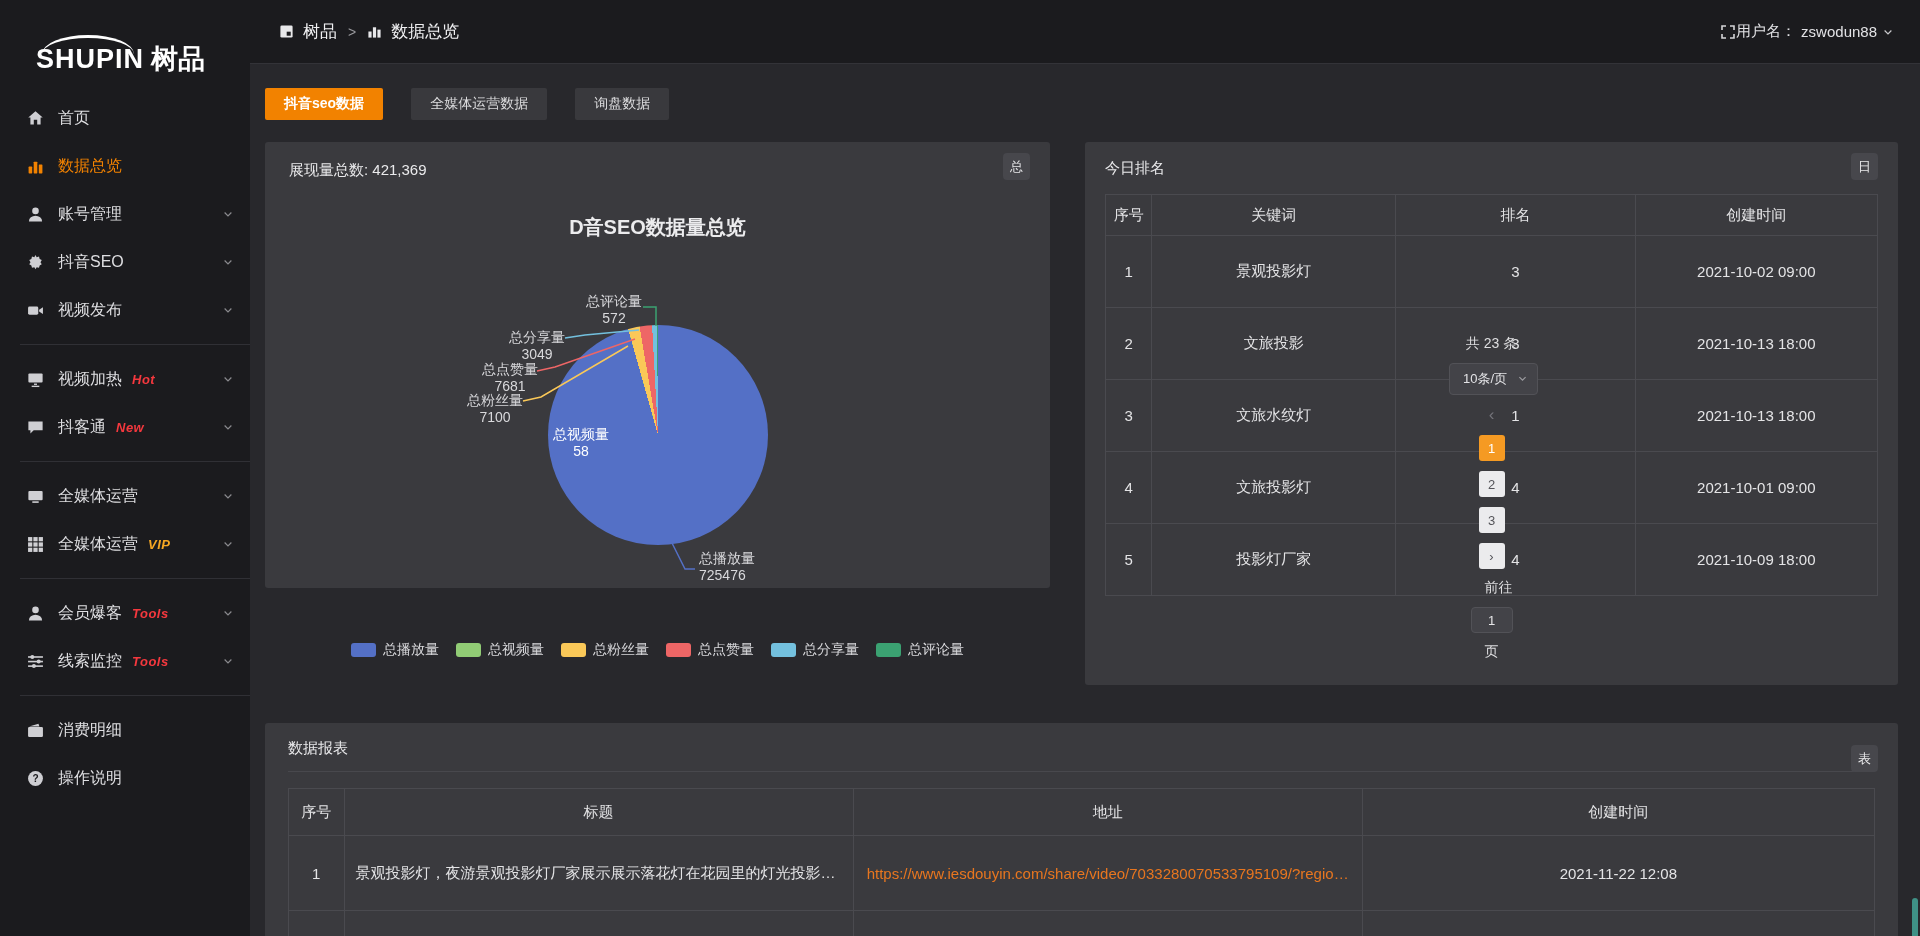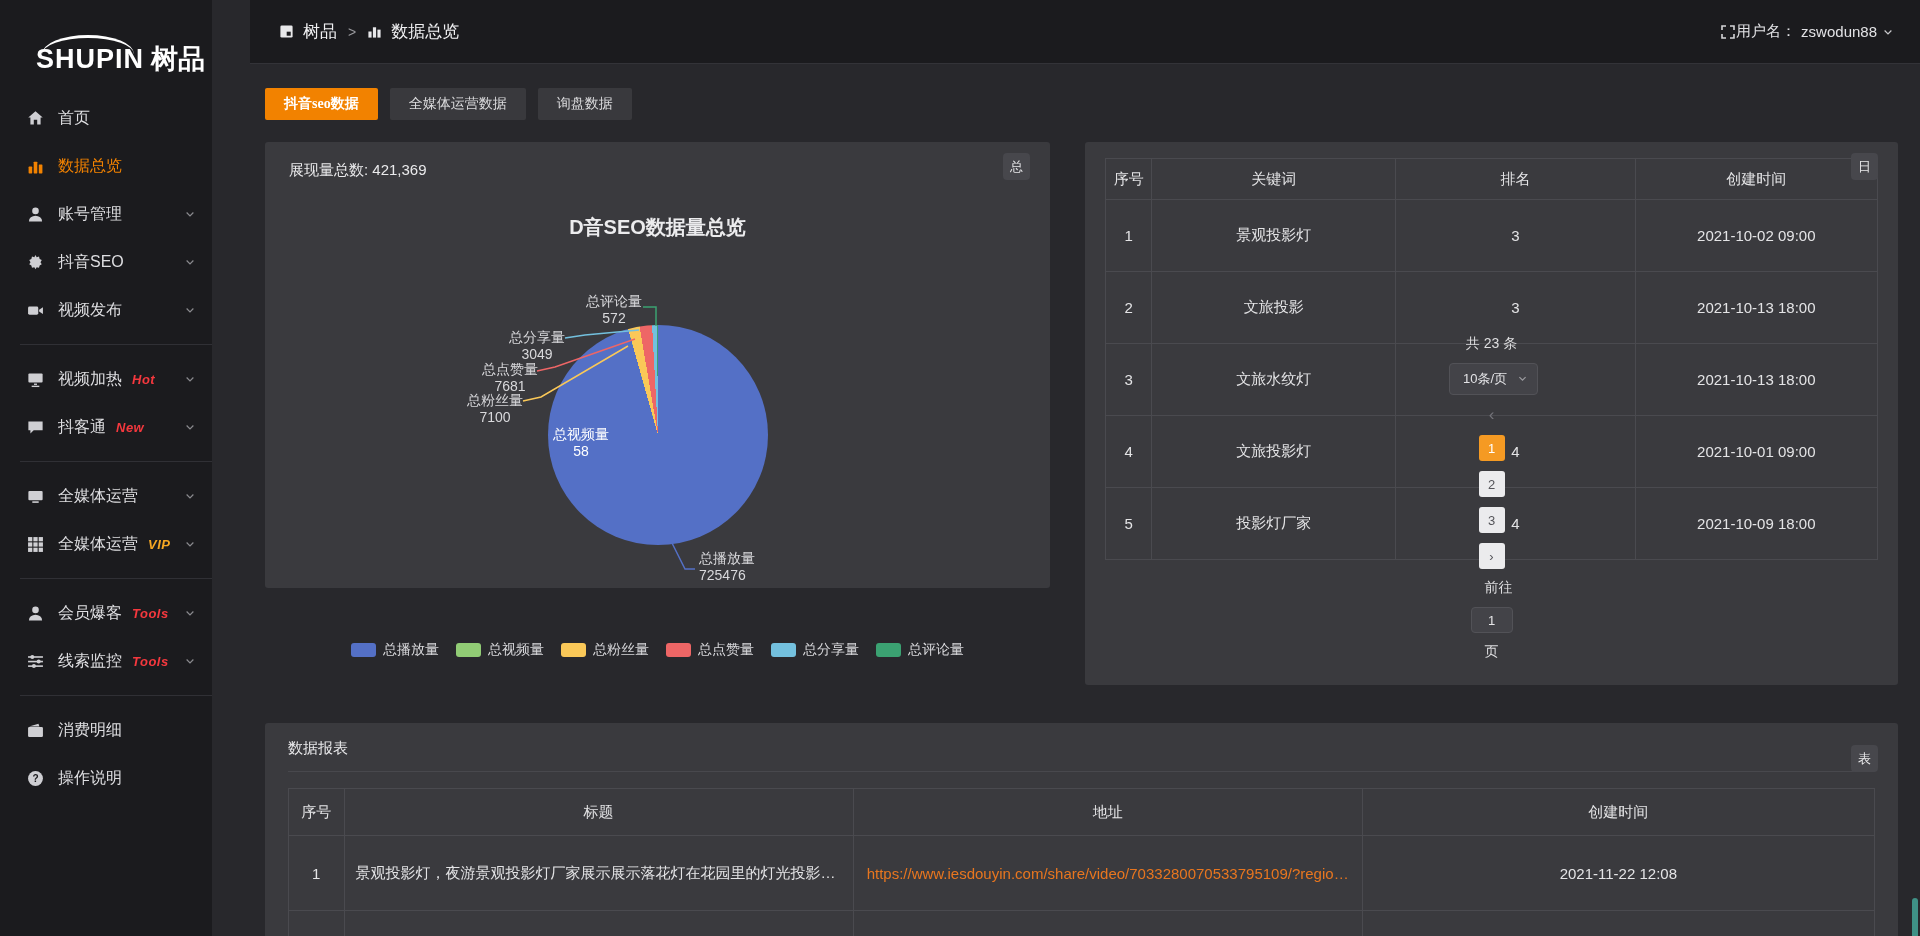--- a/index.html
+++ b/index.html
@@ -1,20 +1,20 @@
 <!DOCTYPE html>
 <html><head>
 <meta charset="utf-8">
 <style>
   html,body{margin:0;padding:0;}
   body{width:1920px;height:936px;overflow:hidden;background:#28282c;position:relative;
        font-family:"Liberation Sans","DejaVu Sans",sans-serif;color:#e5e5e7;}
   svg{display:block;}
   
-  .sidebar{position:absolute;left:0;top:0;width:212px;height:100%;background:#1b1b1e;z-index:3;}
+  .sidebar{position:absolute;left:0;top:0;width:250px;height:100%;background:#1b1b1e;z-index:3;}
   .logo{height:64px;display:flex;align-items:flex-end;padding:10px 0 8px 36px;gap:7px;cursor:pointer;}
   .logo-en{position:relative;font-weight:bold;font-size:27px;color:#fff;letter-spacing:1px;line-height:30px;}
   .logo-arc{position:absolute;left:6px;top:-9px;width:92px;height:16px;border-top:3px solid #fff;
             border-radius:50% 50% 0 0/100% 100% 0 0;}
   .logo-cn{font-weight:bold;font-size:27px;color:#fff;line-height:30px;}
   .nav{padding-top:12px;}
   .nav-item{height:48px;display:flex;align-items:center;padding:0 16px 0 27px;font-size:16px;
             color:#dfdfe2;cursor:pointer;position:relative;}
   .nicon{width:18px;display:inline-flex;margin-right:13px;flex:none;}
   .nicon svg path,.nicon svg rect,.nicon svg circle{fill:#cfcfd3;}
@@ -30,21 +30,21 @@
           border-bottom:1px solid #333338;box-sizing:border-box;display:flex;align-items:center;
           justify-content:space-between;padding:0 26px 0 29px;z-index:2;}
   .crumbs{display:flex;align-items:center;gap:9px;font-size:17px;color:#f0f0f2;}
   .crumb{cursor:pointer;}
   .crumb-sep{color:#9a9a9e;font-size:14px;margin:0 2px;}
   .top-right{display:flex;align-items:center;font-size:15px;color:#e2e2e5;}
   .user-chip{display:flex;align-items:center;gap:5px;cursor:pointer;}
   
   .content{position:absolute;left:250px;right:0;top:64px;bottom:0;padding:24px 22px 0 15px;
            box-sizing:border-box;background:#28282c;overflow:hidden;}
-  .tabs{display:flex;gap:12px;margin-bottom:22px;font-family:Liberation Serif, serif;}
+  .tabs{display:flex;gap:28px;margin-bottom:22px;}
   .tab{padding:7px 19px;background:#39393d;color:#dcdcde;font-size:14px;border-radius:2px;cursor:pointer;}
   .tab.active{background:#f28200;color:#fff;font-weight:bold;}
   .cards-row{display:flex;gap:35px;}
   .card{background:#3a3a3e;border-radius:3px;position:relative;}
   .card-title{font-size:15px;color:#eaeaec;}
   .corner-badge{position:absolute;top:11px;right:20px;width:27px;height:27px;background:#47474c;
                 border-radius:4px;display:flex;align-items:center;justify-content:center;
                 font-size:13px;color:#e8e8ea;cursor:pointer;}
   
   .card-chart{width:785px;height:446px;flex:none;}
@@ -420,20 +420,23 @@
             <span>总分享量</span>
           </span>
         <span class="lg-item">
             <span class="lg-swatch" style="background: rgb(59, 162, 114);"></span>
             <span>总评论量</span>
           </span>
       </div>
     </section>
 
     <section class="card card-rank">
+      <div class="card-head">
+        <span class="card-title">今日排名</span>
+      </div>
       <span class="corner-badge">日</span>
 
       <table class="rank-table">
         <colgroup>
             <col style="width:6%">
             <col style="width:31.6%">
             <col style="width:31%">
             <col style="width:31.4%">
           </colgroup>
         <thead>

